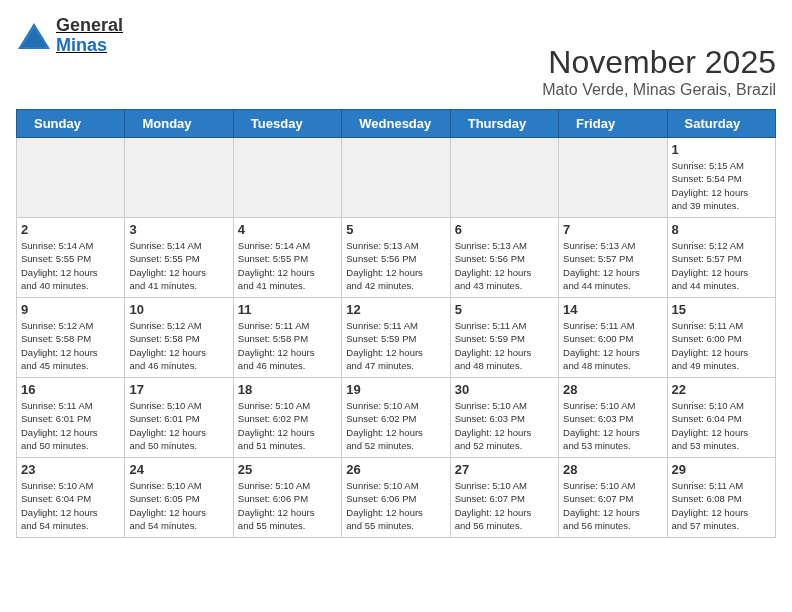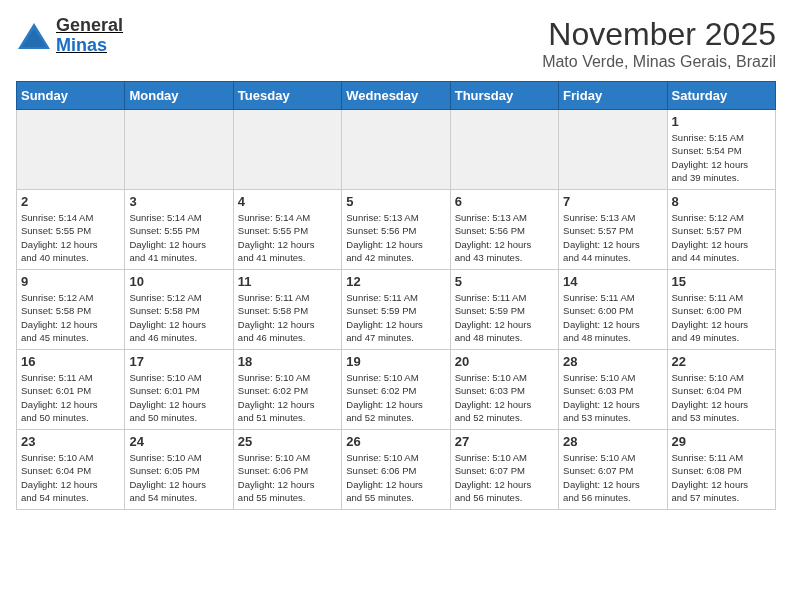--- a/index.html
+++ b/index.html
@@ -33,36 +33,37 @@
       width: 36px;
       height: 30px;
     }
     .title-section {
       text-align: right;
     }
     .month-title {
       font-size: 32px;
       font-weight: normal;
       color: #333;
+      margin-top: 28px;
     }
     .location-title {
       font-size: 16px;
       color: #555;
     }
     table {
       width: 100%;
       border-collapse: collapse;
       table-layout: fixed;
     }
     th {
       background-color: #2a7ac4;
       color: #fff;
       font-size: 13px;
       font-weight: bold;
-      padding: 6px 4px;
+      padding: 6px 17px;
       text-align: left;
       border: 1px solid #1a5a9a;
     }
     td {
       border: 1px solid #ccc;
       vertical-align: top;
       padding: 4px;
       font-size: 10px;
       color: #333;
       height: 80px;
@@ -259,21 +260,21 @@
 and 51 minutes.</div>
         </td>
         <td>
           <span class="day-number">19</span>
           <div class="day-info" style="white-space: pre-line;">Sunrise: 5:10 AM
 Sunset: 6:02 PM
 Daylight: 12 hours
 and 52 minutes.</div>
         </td>
         <td>
-          <span class="day-number">20</span>
+          <span class="day-number">30</span>
           <div class="day-info" style="white-space: pre-line;">Sunrise: 5:10 AM
 Sunset: 6:03 PM
 Daylight: 12 hours
 and 52 minutes.</div>
         </td>
         <td>
           <span class="day-number">28</span>
           <div class="day-info" style="white-space: pre-line;">Sunrise: 5:10 AM
 Sunset: 6:03 PM
 Daylight: 12 hours

